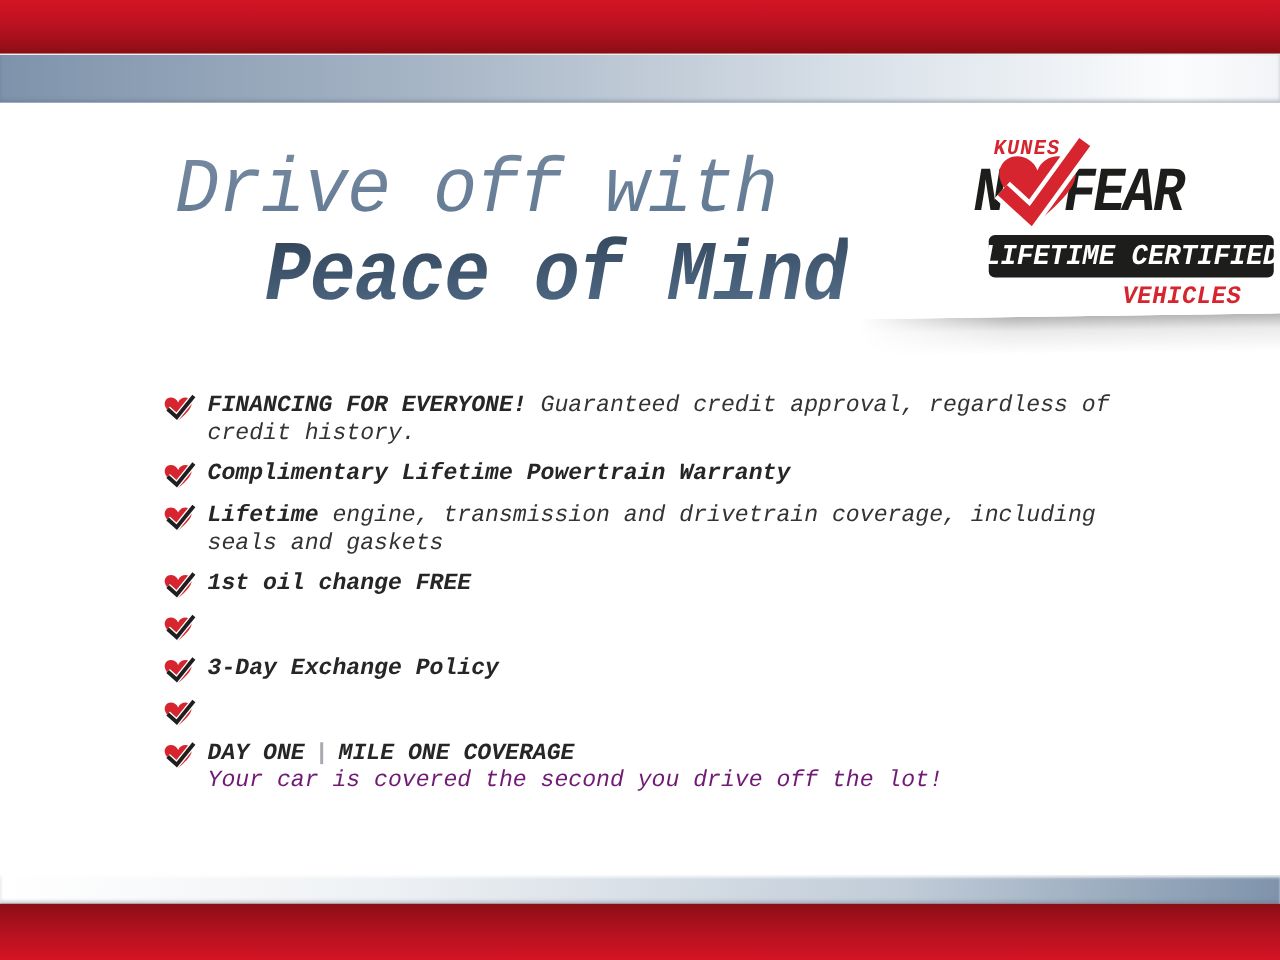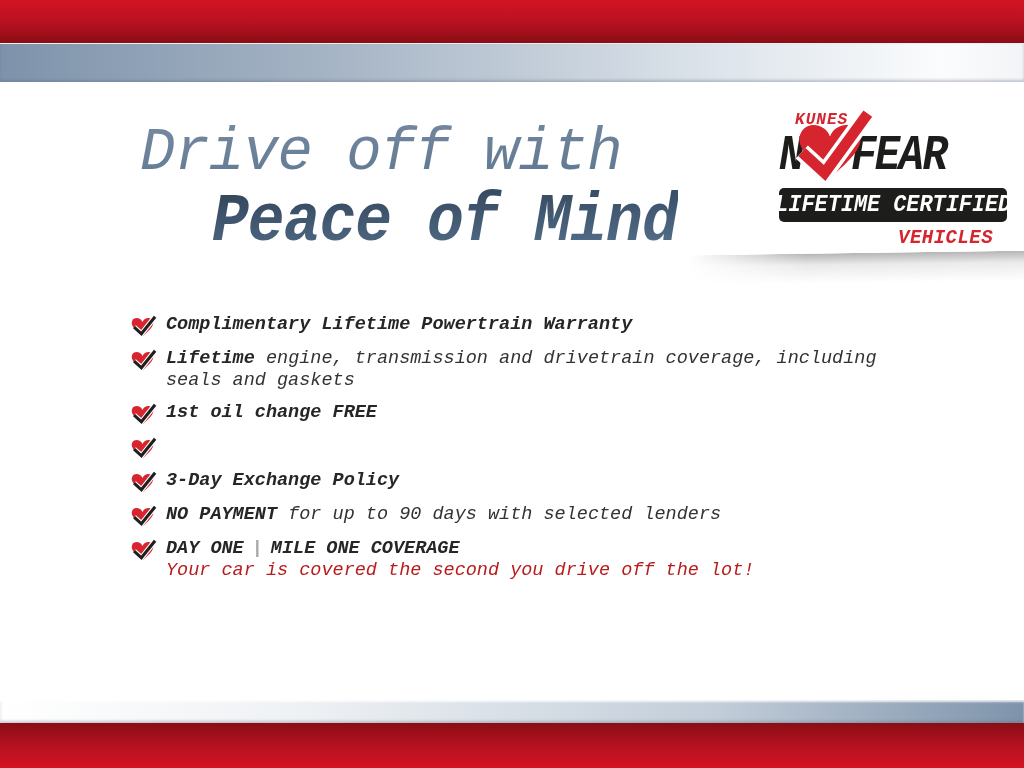--- a/index.html
+++ b/index.html
@@ -43,21 +43,21 @@
          transform:scaleX(.95);transform-origin:0 0;}
   .nofear{display:flex;align-items:center;height:50px;margin-top:2px;}
   .nofear .n,.nofear .fear{font-style:italic;font-weight:700;font-size:50px;line-height:1;
          color:var(--logo-black,#1d1d1b);letter-spacing:-2px;
          transform:scaleX(.85);transform-origin:0 50%;white-space:nowrap;}
   .logo-hc{width:78px;height:66px;margin:-14px -18px 0 -16px;position:relative;z-index:2;overflow:visible;}
   .logo-heart{fill:var(--brand-red,#d6252e);}
   .logo-check-casing{fill:none;stroke:#ffffff;stroke-width:30;stroke-linejoin:miter;}
   .logo-check{fill:none;stroke:var(--brand-red,#d6252e);stroke-width:18;stroke-linejoin:miter;}
   .banner{margin-top:7px;height:34px;width:228px;background:var(--logo-black,#1d1d1b);
-          border-radius:5px;display:flex;align-items:center;justify-content:center;}
+          border-radius:5px;display:flex;align-items:center;justify-content:center;margin-left:12px;}
   .banner span{color:#ffffff;font-style:italic;font-weight:700;font-size:23px;
           letter-spacing:0;transform:scaleX(.95);white-space:nowrap;}
   .vehicles{align-self:flex-end;margin:4px 16px 0 0;font-style:italic;font-weight:700;
           font-size:20px;letter-spacing:.5px;color:var(--brand-red,#d6252e);
           transform:scaleX(.95);transform-origin:100% 0;}
 
   
   .edge-shadow{position:absolute;left:688px;top:253px;width:340px;height:30px;
      background:linear-gradient(180deg,rgba(100,100,100,.48) 0%,rgba(150,150,150,.20) 38%,rgba(255,255,255,0) 100%);
      -webkit-mask-image:linear-gradient(90deg,transparent 0,#000 35%);
@@ -69,21 +69,21 @@
   .benefit{display:flex;align-items:flex-start;min-height:22px;margin-bottom:10px;}
   .hc{flex:0 0 27px;width:27px;height:23px;margin:1px 10px 0 0;}
   .hc-svg{width:27px;height:23px;overflow:visible;display:block;}
   .hc-heart{fill:var(--brand-red,#cd2030);}
   .hc-check-casing{fill:none;stroke:#ffffff;stroke-width:24;stroke-linejoin:miter;}
   .hc-check{fill:none;stroke:#1f1f1f;stroke-width:14;stroke-linejoin:miter;}
   .benefit-text{font-style:italic;font-size:18.5px;line-height:22px;color:var(--text-dark,#262626);}
   .benefit-text .b{font-weight:700;color:var(--text-dark,#262626);}
   .benefit-text .r{font-weight:400;color:#333333;}
   .benefit-text .pipe{font-weight:700;color:#a7abb0;padding:0 8px;}
-  .benefit-text .sub{font-weight:400;color:#b91c1c;}
+  .benefit-text .sub{font-weight:400;color:#701a75;}
 </style>
 </head>
 <body>
 
 <div class="canvas">
 
   <div class="bar top-red"></div>
   <div class="bar top-silver"></div>
 
   <div class="h1">Drive off with</div>
@@ -102,20 +102,30 @@
     </div>
     <div class="banner">
       <span>LIFETIME CERTIFIED</span>
     </div>
     <div class="vehicles">VEHICLES</div>
   </div>
 
   <div class="edge-shadow"></div>
 
   <section class="benefits" id="benefits-list">
+  <div class="benefit">
+    <span class="hc">
+      <svg class="hc-svg" viewBox="0 0 120 104" aria-hidden="true">
+        <path class="hc-heart" d="M60 32 C52 12 24 7 14 25 C3 45 26 68 60 97 C94 68 117 45 106 25 C96 7 68 12 60 32 Z"></path>
+        <path class="hc-check-casing" d="M22 55 L55 85 L117 8"></path>
+        <path class="hc-check" d="M22 55 L55 85 L117 8"></path>
+      </svg>
+    </span>
+    <div class="benefit-text"><span class="b">FINANCING FOR EVERYONE!</span><span class="r"> Guaranteed credit approval, regardless of credit history.</span></div>
+  </div>
 
   <div class="benefit">
     <span class="hc">
       <svg class="hc-svg" viewBox="0 0 120 104" aria-hidden="true">
         <path class="hc-heart" d="M60 32 C52 12 24 7 14 25 C3 45 26 68 60 97 C94 68 117 45 106 25 C96 7 68 12 60 32 Z"></path>
         <path class="hc-check-casing" d="M22 55 L55 85 L117 8"></path>
         <path class="hc-check" d="M22 55 L55 85 L117 8"></path>
       </svg>
     </span>
     <div class="benefit-text"><span class="b">Complimentary Lifetime Powertrain Warranty</span></div>
@@ -166,21 +176,20 @@
   </div>
 
   <div class="benefit">
     <span class="hc">
       <svg class="hc-svg" viewBox="0 0 120 104" aria-hidden="true">
         <path class="hc-heart" d="M60 32 C52 12 24 7 14 25 C3 45 26 68 60 97 C94 68 117 45 106 25 C96 7 68 12 60 32 Z"></path>
         <path class="hc-check-casing" d="M22 55 L55 85 L117 8"></path>
         <path class="hc-check" d="M22 55 L55 85 L117 8"></path>
       </svg>
     </span>
-    <div class="benefit-text"><span class="b">NO PAYMENT</span><span class="r"> for up to 90 days with selected lenders</span></div>
   </div>
 
   <div class="benefit">
     <span class="hc">
       <svg class="hc-svg" viewBox="0 0 120 104" aria-hidden="true">
         <path class="hc-heart" d="M60 32 C52 12 24 7 14 25 C3 45 26 68 60 97 C94 68 117 45 106 25 C96 7 68 12 60 32 Z"></path>
         <path class="hc-check-casing" d="M22 55 L55 85 L117 8"></path>
         <path class="hc-check" d="M22 55 L55 85 L117 8"></path>
       </svg>
     </span>

